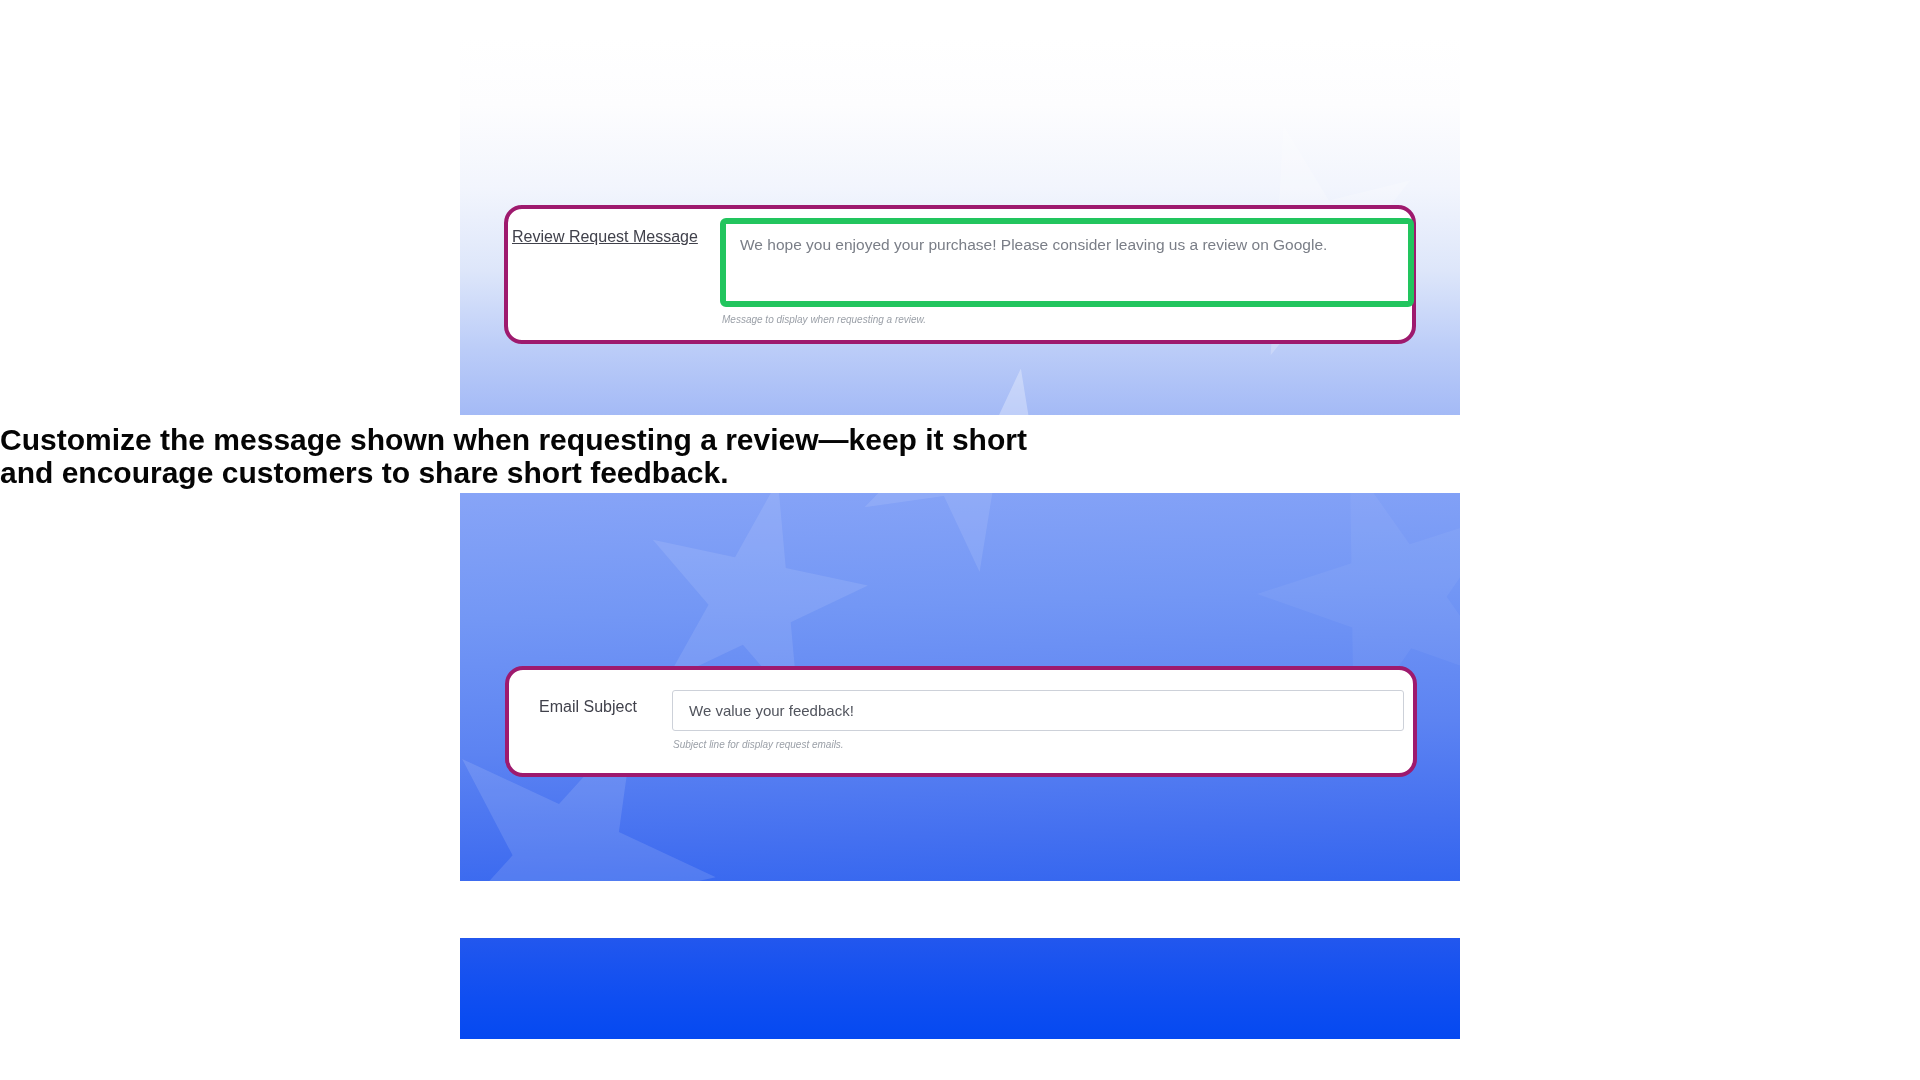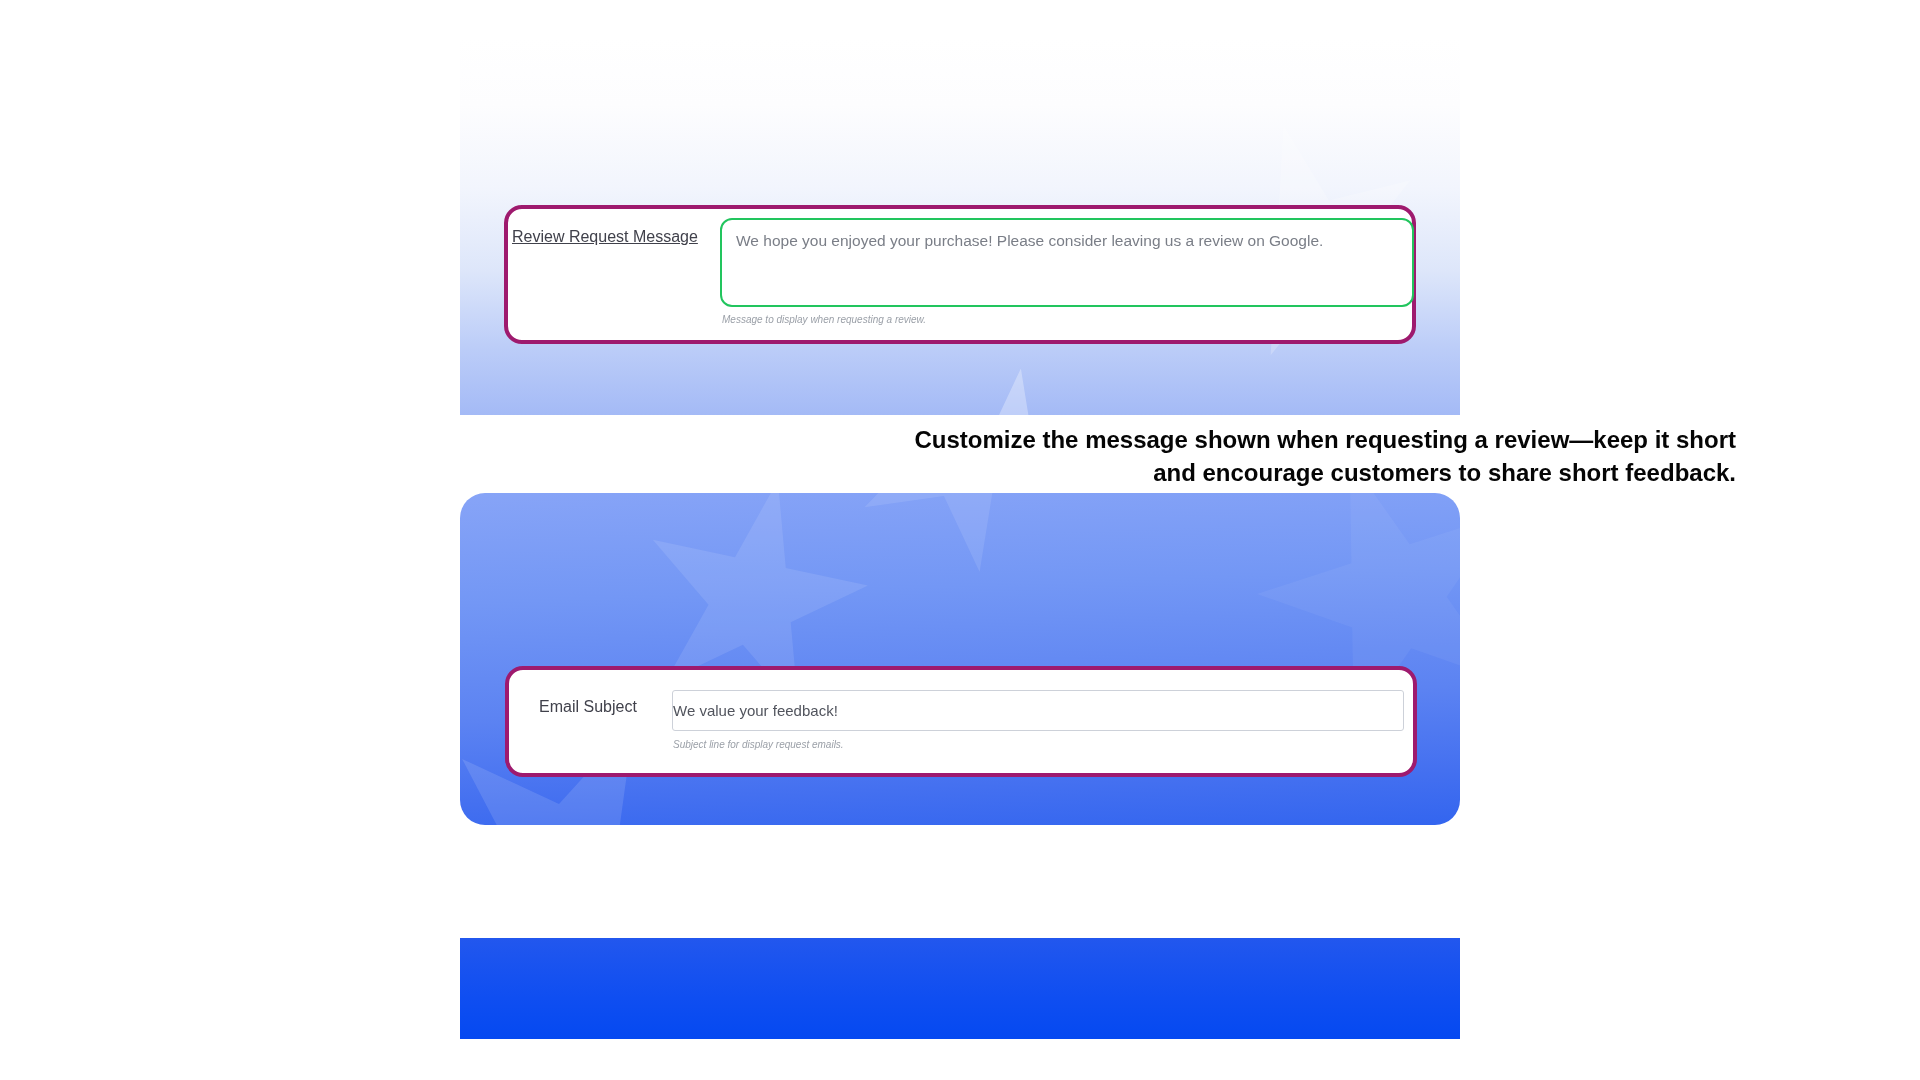--- a/index.html
+++ b/index.html
@@ -10,23 +10,22 @@
   }
   .canvas { position:relative; width:1920px; height:1080px; background:#ffffff; overflow:hidden; }
 
   
   .panel { position:absolute; left:460px; width:1000px; overflow:hidden; }
   .panel1 {
     top:37px; height:378px;
     background:linear-gradient(180deg,#ffffff 0%,#fdfdfe 18%,#f2f5fd 40%,#dde6fa 62%,#bccdf8 82%,#a4baf6 100%);
   }
   .panel2 {
-    top:493px; height:332px;
+    top:493px; height:388px;
     background:linear-gradient(178deg,#87a4f7 0%,#7397f5 30%,#5c83f2 62%,#4470f0 85%,#3365ef 100%);
-    border-radius:25px;
   }
   .panel3 {
     top:938px; height:101px;
     background:linear-gradient(180deg,#2257ee 0%,#0f4ef1 60%,#0549f1 100%);
   }
 
   
   .star {
     position:absolute;
     clip-path:polygon(50% 0%,61.8% 38.2%,100% 38.2%,69.1% 61.8%,80.9% 100%,50% 76.4%,19.1% 100%,30.9% 61.8%,0% 38.2%,38.2% 38.2%);
@@ -47,42 +46,42 @@
   .hlbox2 { left:45px; top:173px; width:912px; height:111px; }
 
   .field-label {
     position:absolute; font-size:16px; color:#40414b; white-space:nowrap;
   }
   .label1 { left:4px;  top:19px;text-decoration:underline; }
   .label2 { left:30px; top:28px; }
 
   .message-textarea {
     position:absolute; left:212px; top:9px; width:694px; height:89px;
-    border:2px solid #22c55e; border-radius:12px; background:#ffffff;
+    border:6px solid #22c55e; border-radius:6px; background:#ffffff;
     padding:11px 14px; resize:none; overflow:hidden;
     font-family:"Liberation Sans","DejaVu Sans",sans-serif;
     font-size:15.5px; line-height:20px; color:#7a7e87; outline:none;
   }
   .subject-input {
     position:absolute; left:163px; top:20px; width:732px; height:41px;
     border:1px solid #cdd1d9; border-radius:3px; background:#ffffff;
-    padding:0 0;
+    padding:0 16px;
     font-family:"Liberation Sans","DejaVu Sans",sans-serif;
     font-size:15px; color:#51545d; outline:none;
   }
   .helper {
     position:absolute; font-style:italic; font-size:10px; color:#9ba0a8; white-space:nowrap;
   }
   .helper1 { left:214px; top:105px; }
   .helper2 { left:164px; top:69px; }
 
   
   .caption {
-    position:absolute; left:0; width:1736px; text-align:right;
-    font-weight:bold; font-size:24px; line-height:33px; color:#050505;
+    position:absolute; left:0; width:1736px; text-align:left;
+    font-weight:bold; font-size:30px; line-height:33px; color:#050505;
   }
   .caption1 { top:423px; }
   .caption2 { top:884px; }
   .cap-line { display:block; }
 </style>
 </head>
 <body>
 
 <div class="canvas">
 

